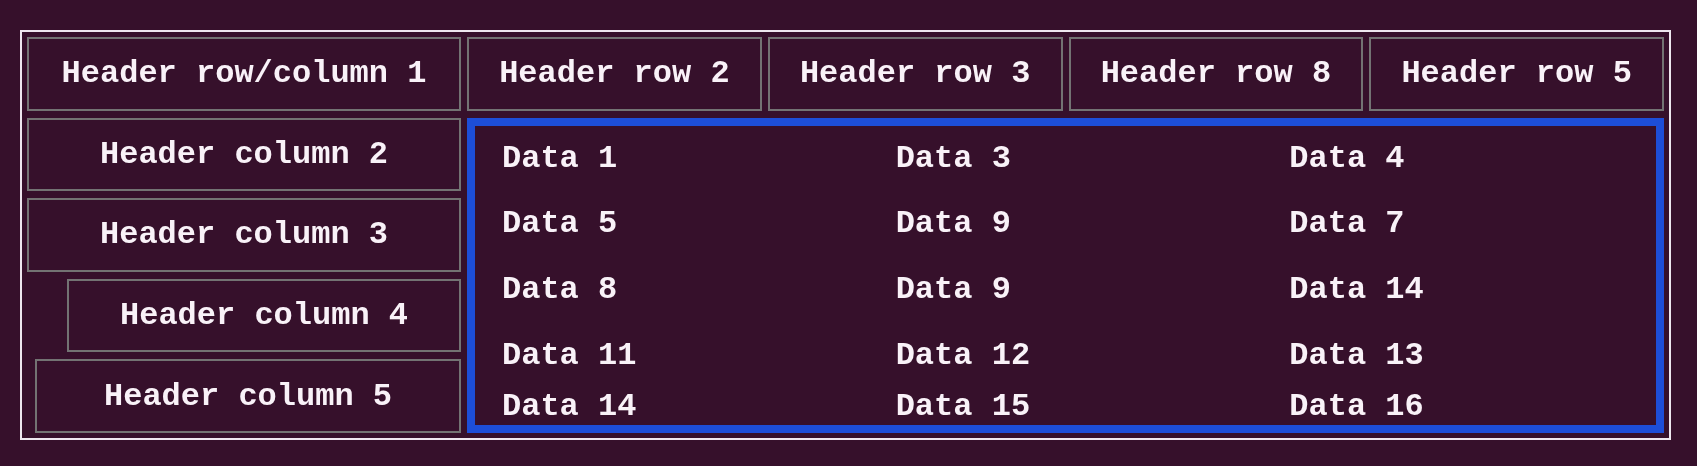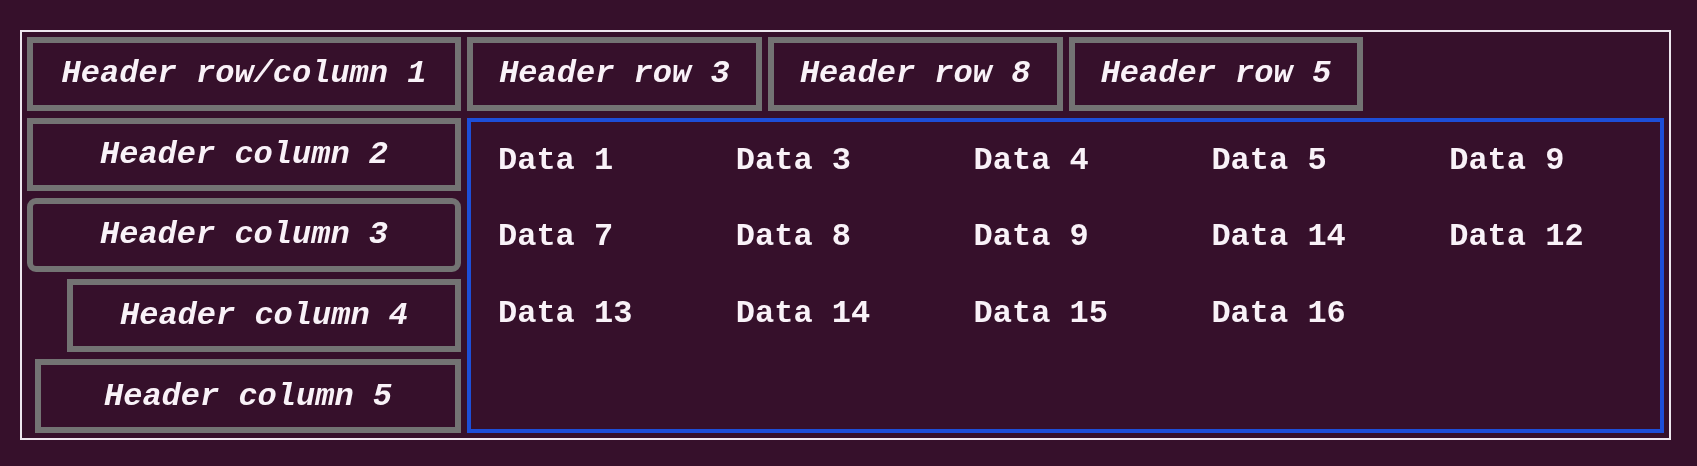--- a/index.html
+++ b/index.html
@@ -32,59 +32,59 @@
     width: 100%;
     height: 100%;
     display: grid;
     grid-template-columns: 434px 1fr 1fr 1fr 1fr;
     grid-template-rows: repeat(5, 1fr);
     column-gap: 6px;
     row-gap: 7px;
   }
 
   .hcell {
-    border: 6px solid #737373;
+    border: 2px solid #737373;
     display: flex;
     align-items: center;
     justify-content: center;
     white-space: nowrap;
     overflow: hidden;
-    font-style: italic;
   }
 
   .rowhead { grid-column: 1; }
   .rh2 { grid-row: 2; }
-  .rh3 { grid-row: 3; border-radius: 9px; }
+  .rh3 { grid-row: 3; }
   .rh4 { grid-row: 4; margin-left: 40px; }
   .rh5 { grid-row: 5; margin-left: 8px; }
 
   .data-region {
     grid-column: 2 / 6;
     grid-row: 2 / 6;
-    border: 4px solid #1d4ed8;
+    border: 8px solid #1d4ed8;
     display: grid;
-    grid-template-columns: repeat(5, 1fr);
+    grid-template-columns: repeat(3, 1fr);
     grid-template-rows: repeat(4, 1fr);
   }
 
   .dcell {
     display: flex;
     align-items: center;
     padding-left: 27px;
     white-space: nowrap;
     overflow: hidden;
   }
 </style>
 </head>
 <body>
 
 <div class="table-frame">
   <div class="grid">
 
     <div class="hcell">Header row/column 1</div>
+    <div class="hcell">Header row 2</div>
     <div class="hcell">Header row 3</div>
     <div class="hcell">Header row 8</div>
     <div class="hcell">Header row 5</div>
 
     <div class="hcell rowhead rh2">Header column 2</div>
     <div class="hcell rowhead rh3">Header column 3</div>
     <div class="hcell rowhead rh4">Header column 4</div>
     <div class="hcell rowhead rh5">Header column 5</div>
 
     <div class="data-region">
@@ -92,20 +92,21 @@
       <div class="dcell">Data 3</div>
       <div class="dcell">Data 4</div>
 
       <div class="dcell">Data 5</div>
       <div class="dcell">Data 9</div>
       <div class="dcell">Data 7</div>
       <div class="dcell">Data 8</div>
 
       <div class="dcell">Data 9</div>
       <div class="dcell">Data 14</div>
+      <div class="dcell">Data 11</div>
       <div class="dcell">Data 12</div>
 
       <div class="dcell">Data 13</div>
       <div class="dcell">Data 14</div>
       <div class="dcell">Data 15</div>
       <div class="dcell">Data 16</div>
     </div>
 
   </div>
 </div>

